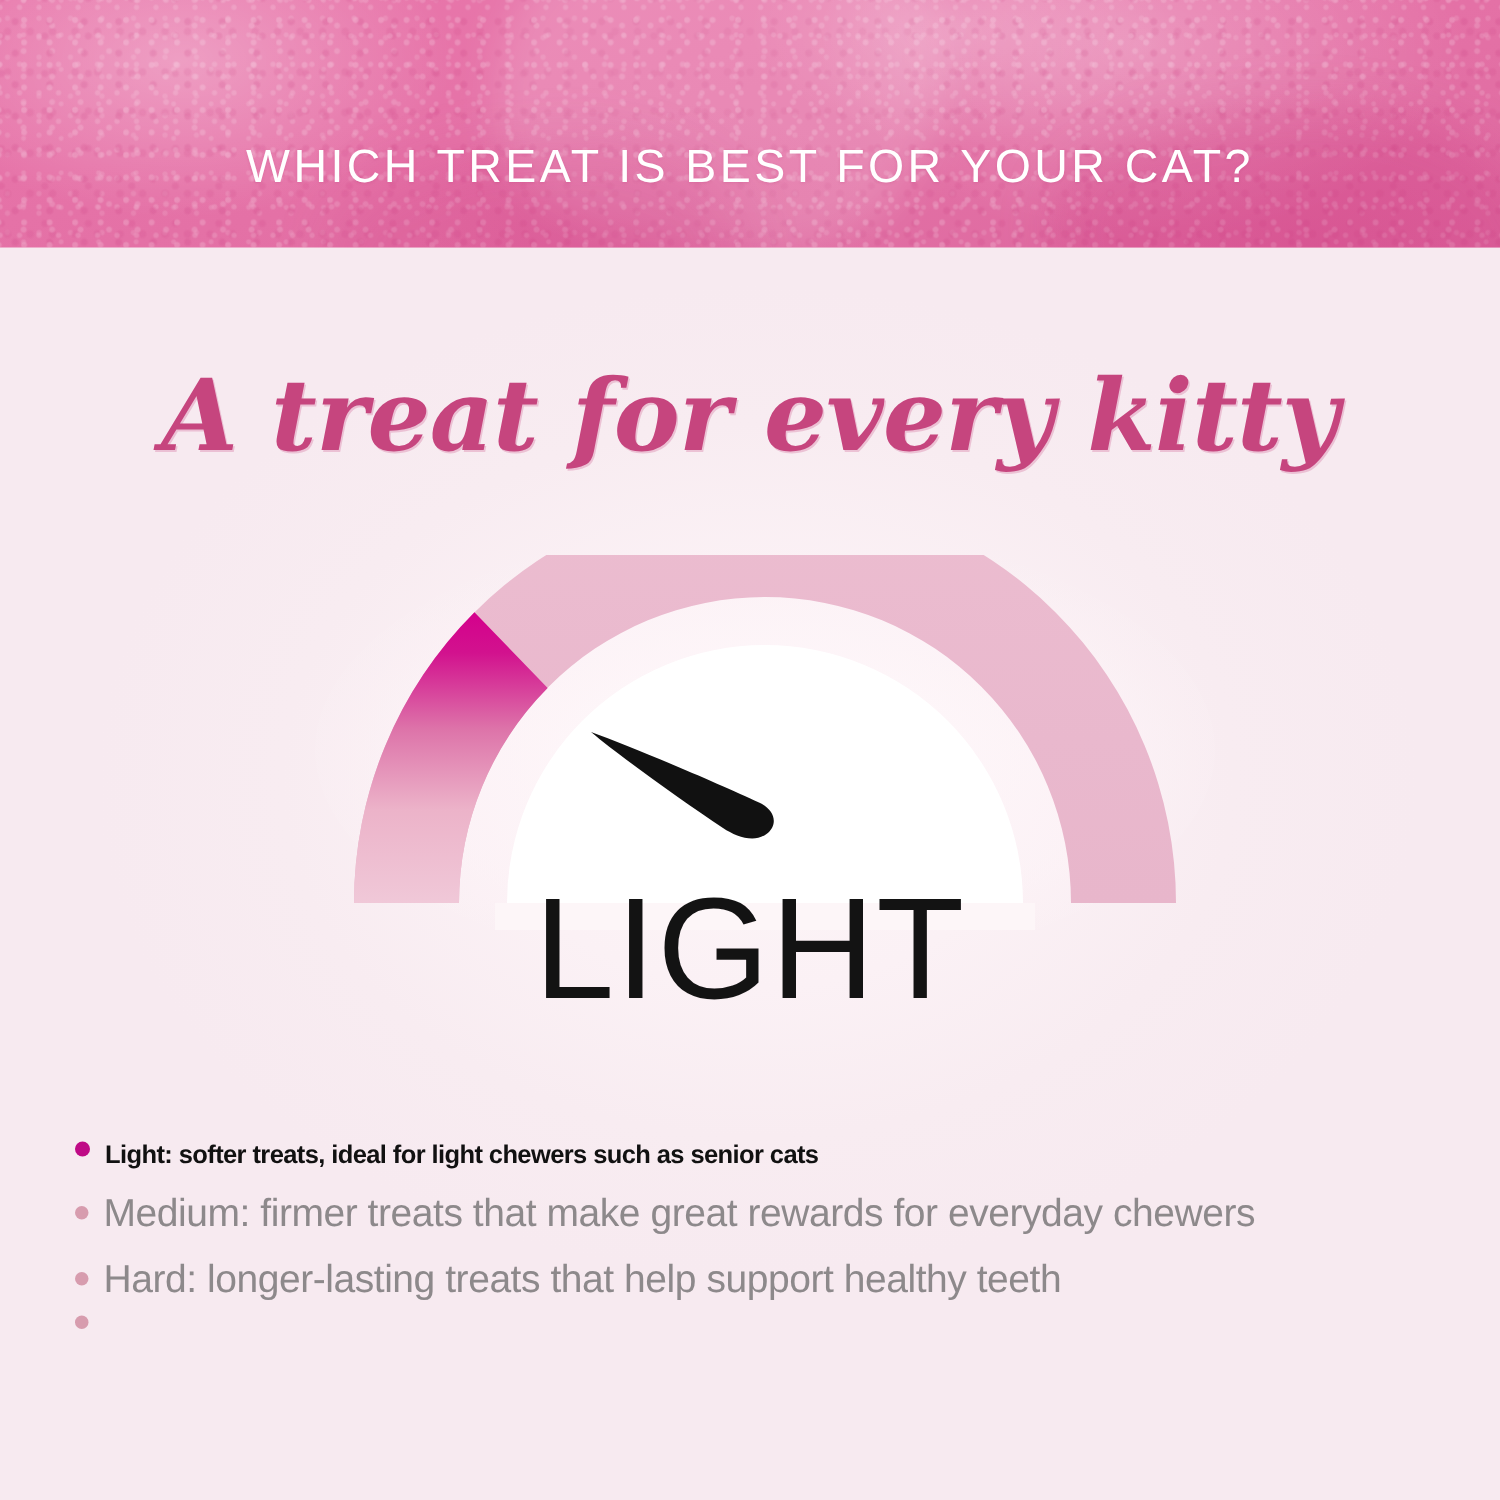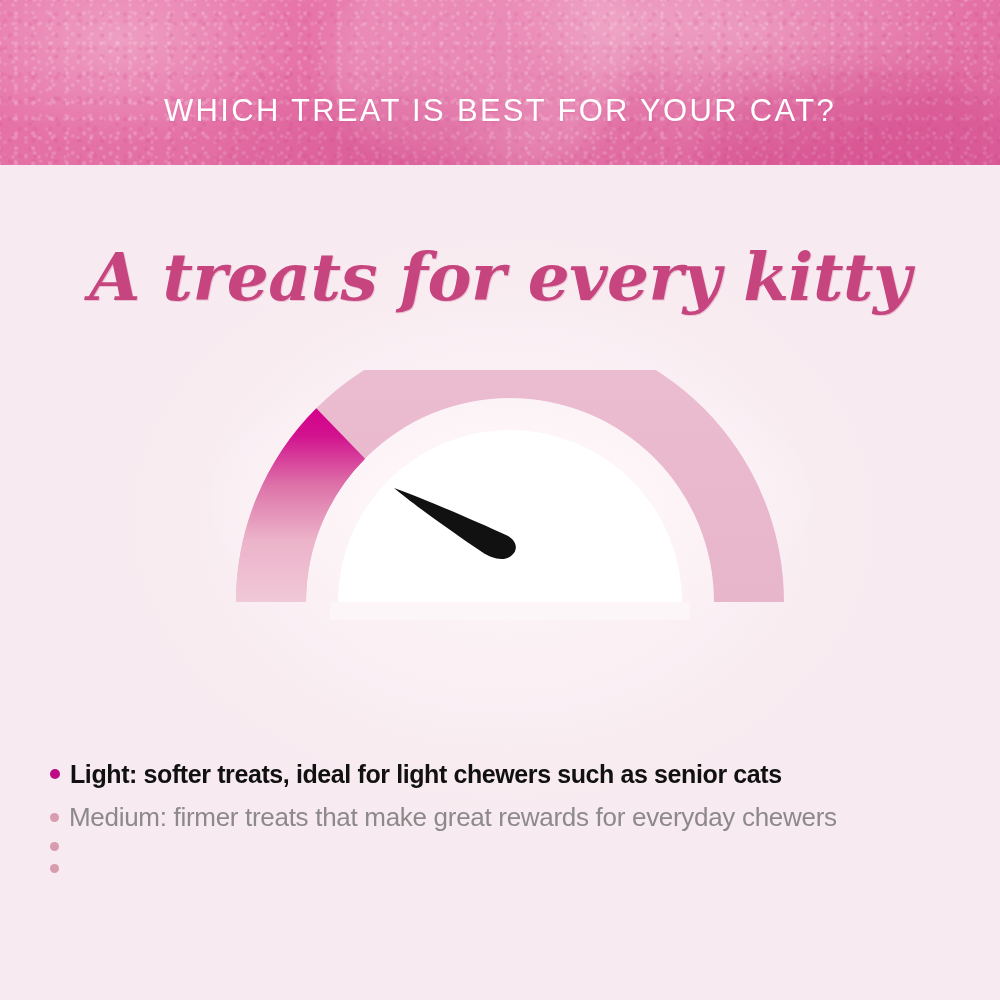--- a/index.html
+++ b/index.html
@@ -174,38 +174,38 @@
   .item-text {
     font-size: 26px;
     color: #8d898b;
     font-weight: 400;
     font-family: "Liberation Sans", sans-serif;
     letter-spacing: -0.3px;
   }
   .list-item.active .item-text {
     color: #111111;
     font-weight: bold;
-    font-size: 25px;
+    font-size: 17px;
     letter-spacing: -0.4px;
   }
 </style>
 </head>
 <body>
 
 <div class="page">
 
   <div class="header">
     <div class="header-texture"></div>
     <div class="header-wash-a"></div>
     <div class="header-wash-b"></div>
     <div class="header-wash-c"></div>
     <div class="header-title">WHICH TREAT IS BEST FOR YOUR CAT?</div>
   </div>
 
-  <div class="main-title">A treats for every kitty</div>
+  <div class="main-title">A treat for every kitty</div>
 
   <div class="gauge-wrap">
     <svg class="gauge-svg" viewBox="0 0 600 250">
       <defs>
         <linearGradient id="fillGrad" x1="0" y1="0" x2="0" y2="1">
           <stop offset="0%" stop-color="#d4008c"></stop>
           <stop offset="14%" stop-color="#d2128e"></stop>
           <stop offset="40%" stop-color="#dd73a9"></stop>
           <stop offset="68%" stop-color="#ecb3c9"></stop>
           <stop offset="100%" stop-color="#f0c8d8"></stop>
@@ -246,35 +246,37 @@
       <rect x="120" y="232" width="360" height="30" fill="#fdf6f8"></rect>
 
       <path d="M 184 118
                C 212 128 268 152 296 165
                C 307 170 309 180 301 186
                C 293 192 281 188 272 182
                C 245 164 203 134 184 118 Z" fill="#111111"></path>
     </svg>
   </div>
 
+  <div class="gauge-label">LIGHT</div>
 
   <div class="list">
 
     <div class="list-item active">
       <span class="bullet"></span>
       <span class="item-text">Light: softer treats, ideal for light chewers such as senior cats</span>
     </div>
 
     <div class="list-item">
       <span class="bullet"></span>
       <span class="item-text">Medium: firmer treats that make great rewards for everyday chewers</span>
     </div>
 
     <div class="list-item">
       <span class="bullet"></span>
+      <span class="item-text">Hard: longer-lasting treats that help support healthy teeth</span>
     </div>
 
     <div class="list-item">
       <span class="bullet"></span>
     </div>
 
   </div>
 
 </div>
 

